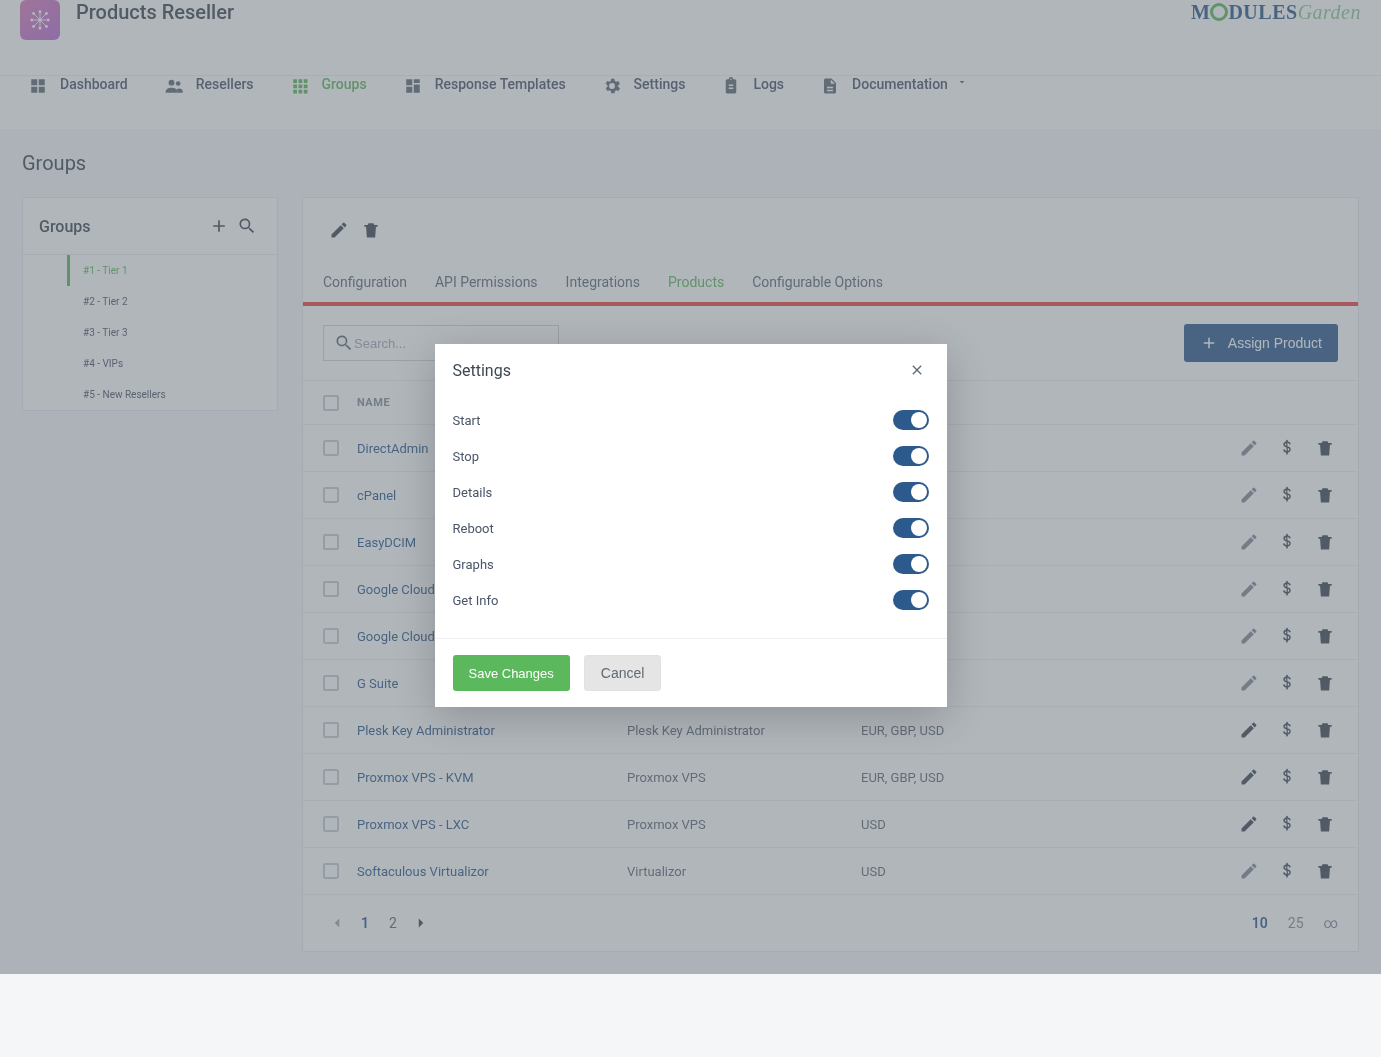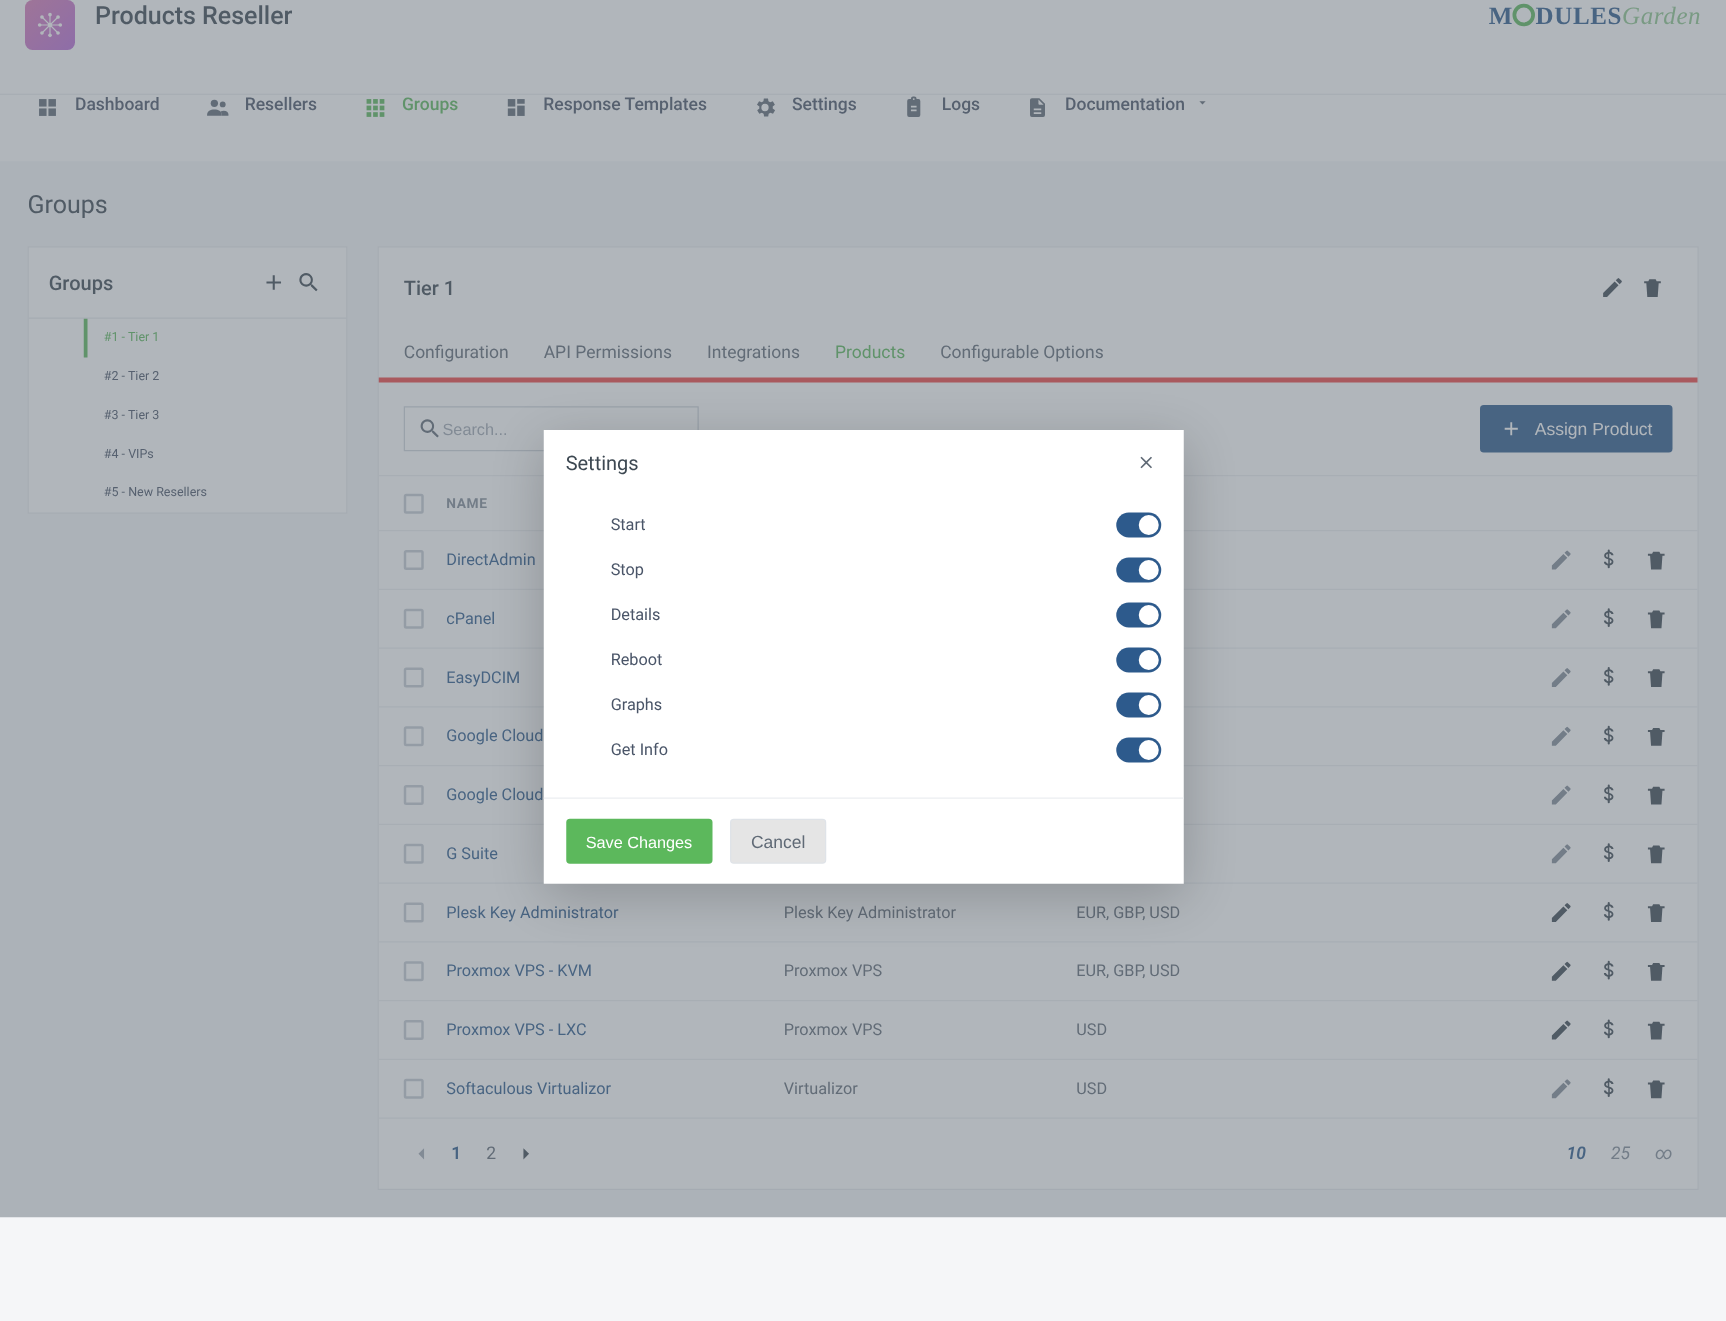--- a/index.html
+++ b/index.html
@@ -64,34 +64,34 @@
   .td-actions { flex: 1; display: flex; justify-content: flex-end; gap: 12px; }
   .link { color: #2d5a8c; font-size: 13px; }
   .checkbox { width: 16px; height: 16px; border: 2px solid #c5cbd3; border-radius: 2px; }
   .row-icon { width: 26px; height: 26px; display: flex; align-items: center; justify-content: center; color: #828c98; cursor: pointer; }
   .row-icon.dark { color: #3d4852; }
 
   .pagination { display: flex; align-items: center; padding: 14px 20px; border-top: 1px solid #eceef1; }
   .page-arrow { width: 28px; height: 28px; display: flex; align-items: center; justify-content: center; color: #a0a8b3; cursor: pointer; }
   .page-num { width: 28px; text-align: center; color: #606a76; cursor: pointer; }
   .page-num.active { color: #2d5a8c; font-weight: 600; }
-  .page-sizes { display: flex; gap: 20px; color: #828c98; font-style: italic; }
+  .page-sizes { display: flex; gap: 20px; color: #828c98; }
   .page-size.active { color: #2d5a8c; font-weight: 600; }
 
   
   .overlay { position: absolute; inset: 0; background: rgba(100, 110, 120, 0.5); }
 
   
   .modal { position: absolute; top: 344px; left: 50%; transform: translateX(-50%); width: 512px; background: #fff; box-shadow: 0 10px 40px rgba(0,0,0,0.2); }
   .modal-header { display: flex; align-items: center; padding: 14px 18px; }
   .modal-title { font-size: 16px; color: #3d4852; flex: 1; }
   .modal-close { cursor: pointer; color: #606a76; width: 24px; height: 24px; display: flex; align-items: center; justify-content: center; }
   .modal-body { padding: 6px 18px 20px 18px; }
   .setting-row { display: flex; align-items: center; justify-content: space-between; height: 36px; }
-  .setting-label { font-size: 13px; color: #4a5568; margin-left: 36px; }
+  .setting-label { font-size: 13px; color: #4a5568; }
   .toggle { width: 36px; height: 20px; background: #2d5a8c; border-radius: 10px; position: relative; cursor: pointer; }
   .toggle::after { content: ""; width: 16px; height: 16px; background: #fff; border-radius: 50%; position: absolute; top: 2px; right: 2px; }
   .modal-footer { padding: 16px 18px; border-top: 1px solid #eceef1; display: flex; gap: 14px; }
   .btn-save { background: #5cb85c; color: #fff; border: none; padding: 9px 16px; border-radius: 3px; font-size: 13px; font-weight: 500; cursor: pointer; }
   .btn-cancel { background: #e5e5e5; border: 1px solid #dfe3e8; color: #606a76; padding: 9px 16px; border-radius: 3px; font-size: 14px; cursor: pointer; }
 
   svg { display: block; }
 </style>
 </head>
 <body>
@@ -220,21 +220,20 @@
         <div class="sidebar-item active">#1 - Tier 1</div>
         <div class="sidebar-item">#2 - Tier 2</div>
         <div class="sidebar-item">#3 - Tier 3</div>
         <div class="sidebar-item">#4 - VIPs</div>
         <div class="sidebar-item">#5 - New Resellers</div>
       </div>
     </div>
 
     <div class="main-panel">
       <div class="panel-header">
-        <div class="panel-title">Tier 1</div>
         <div class="icon-btn">
             <svg width="20" height="20" viewBox="0 0 24 24" fill="#3d4852">
               <path d="M3 17.25V21h3.75L17.81 9.94l-3.75-3.75zM20.71 7.04a1 1 0 000-1.41l-2.34-2.34a1 1 0 00-1.41 0l-1.83 1.83 3.75 3.75z"></path>
             </svg>
           </div>
         <div class="icon-btn">
             <svg width="20" height="20" viewBox="0 0 24 24" fill="#3d4852">
               <path d="M6 7h12l-1 14H7zM9 4h6l1 2H8zM4 6h16v2H4z"></path>
             </svg>
           </div>

